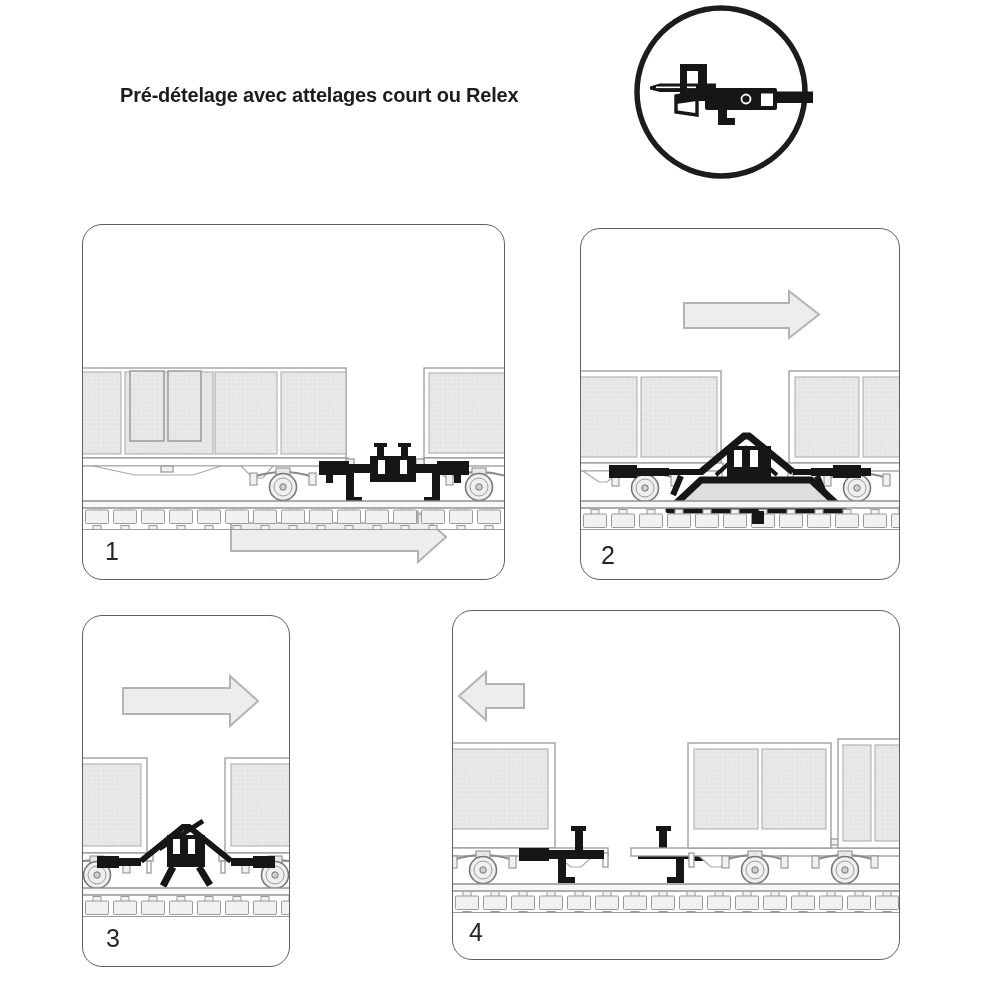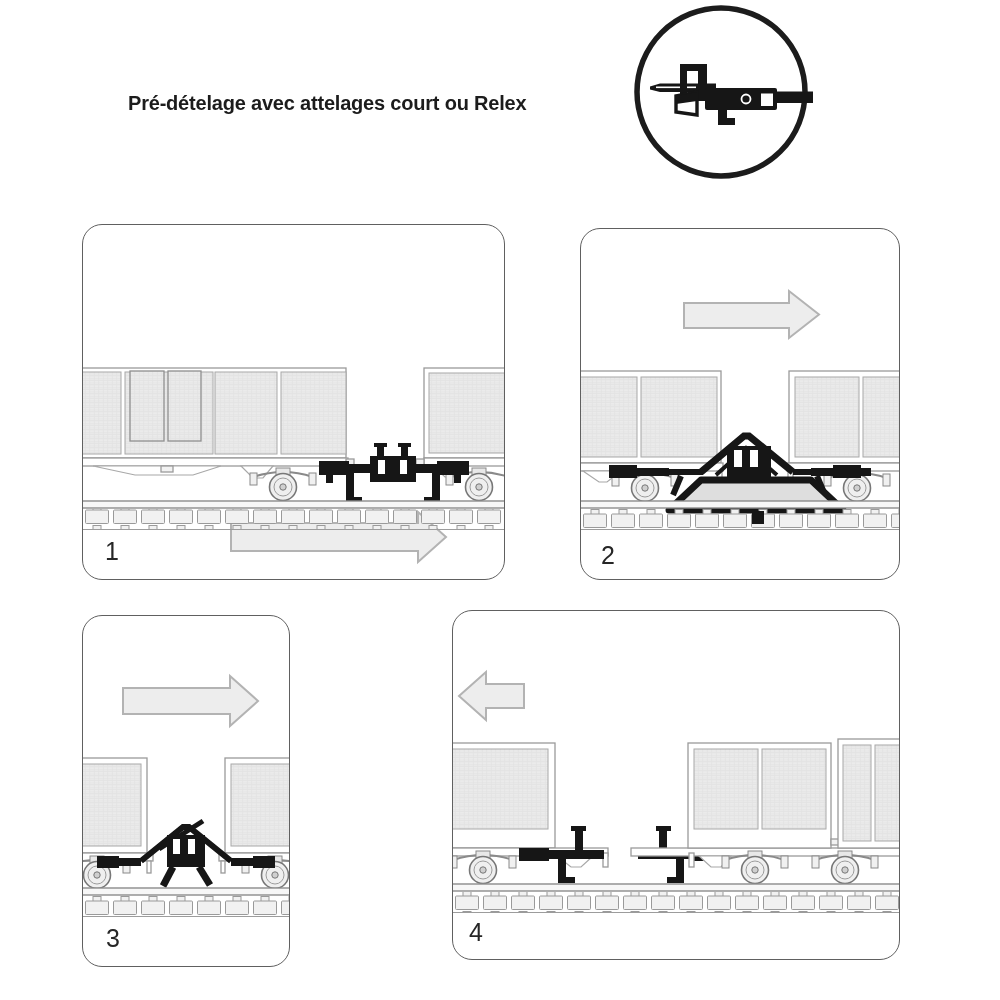--- a/index.html
+++ b/index.html
@@ -1,17 +1,17 @@
 <!DOCTYPE html>
 <html><head>
 <meta charset="utf-8">
 <style>
   html,body{margin:0;padding:0;background:#fff;}
   body{width:1000px;height:1000px;position:relative;font-family:"Liberation Sans",sans-serif;overflow:hidden;}
-  .title{position:absolute;left:120px;top:84px;margin:8px;font-size:20px;font-weight:bold;color:#1c1c1c;letter-spacing:-0.2px;white-space:nowrap;}
+  .title{position:absolute;left:120px;top:84px;margin:0;font-size:20px;font-weight:bold;color:#1c1c1c;letter-spacing:-0.2px;white-space:nowrap;}
   .inset{position:absolute;left:630px;top:2px;width:190px;height:180px;}
   .panel{position:absolute;border:1.6px solid #606060;border-radius:20px;overflow:hidden;background:#fff;}
   .p1{left:82px;top:224px;width:421px;height:354px;}
   .p2{left:580px;top:228px;width:318px;height:350px;}
   .p3{left:82px;top:615px;width:206px;height:350px;}
   .p4{left:452px;top:610px;width:446px;height:348px;}
   .scene{position:absolute;left:0;top:0;width:100%;height:100%;display:block;}
   .num{position:absolute;font-size:25px;color:#262626;line-height:1;}
   .p1 .num{left:22px;top:314px;}
   .p2 .num{left:20px;top:314px;}

